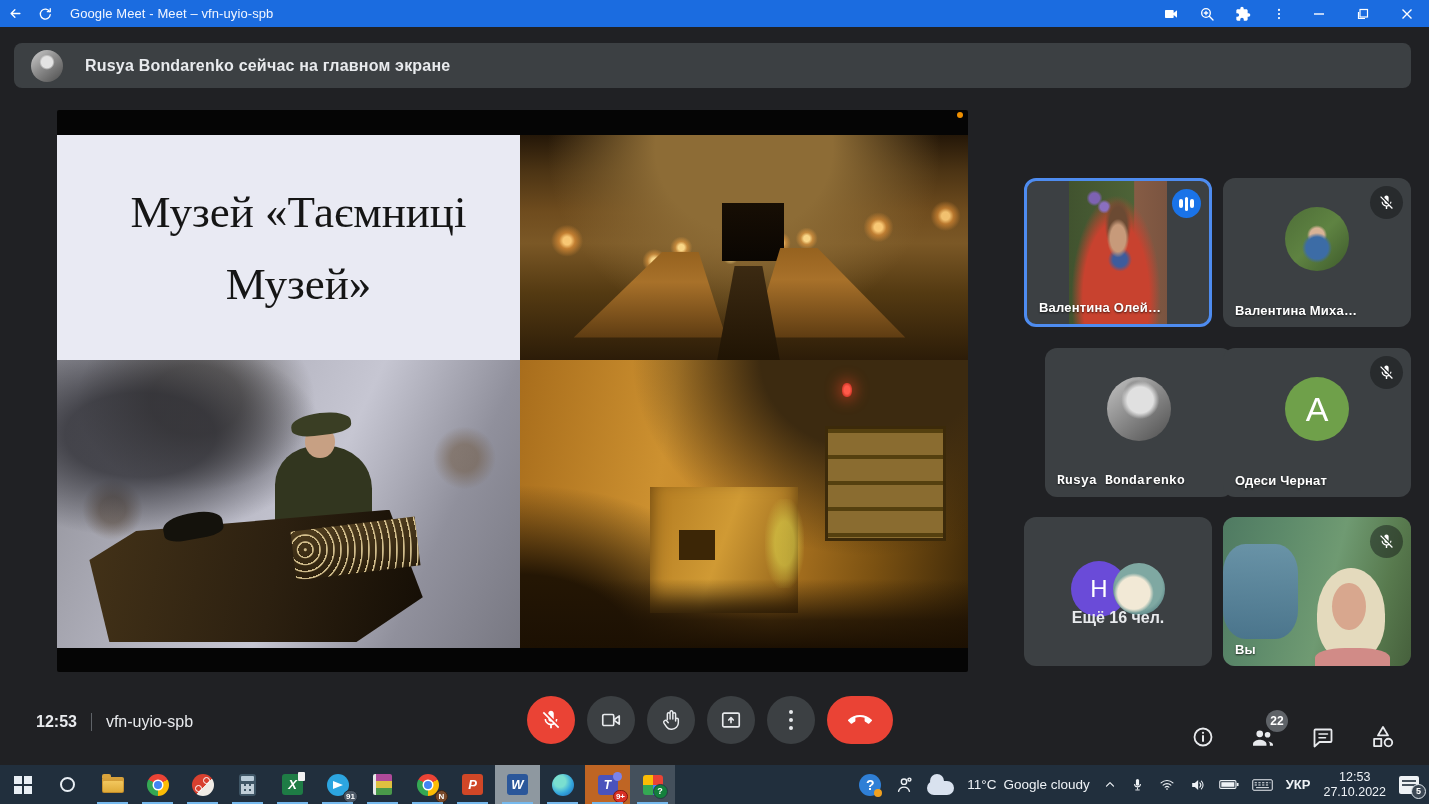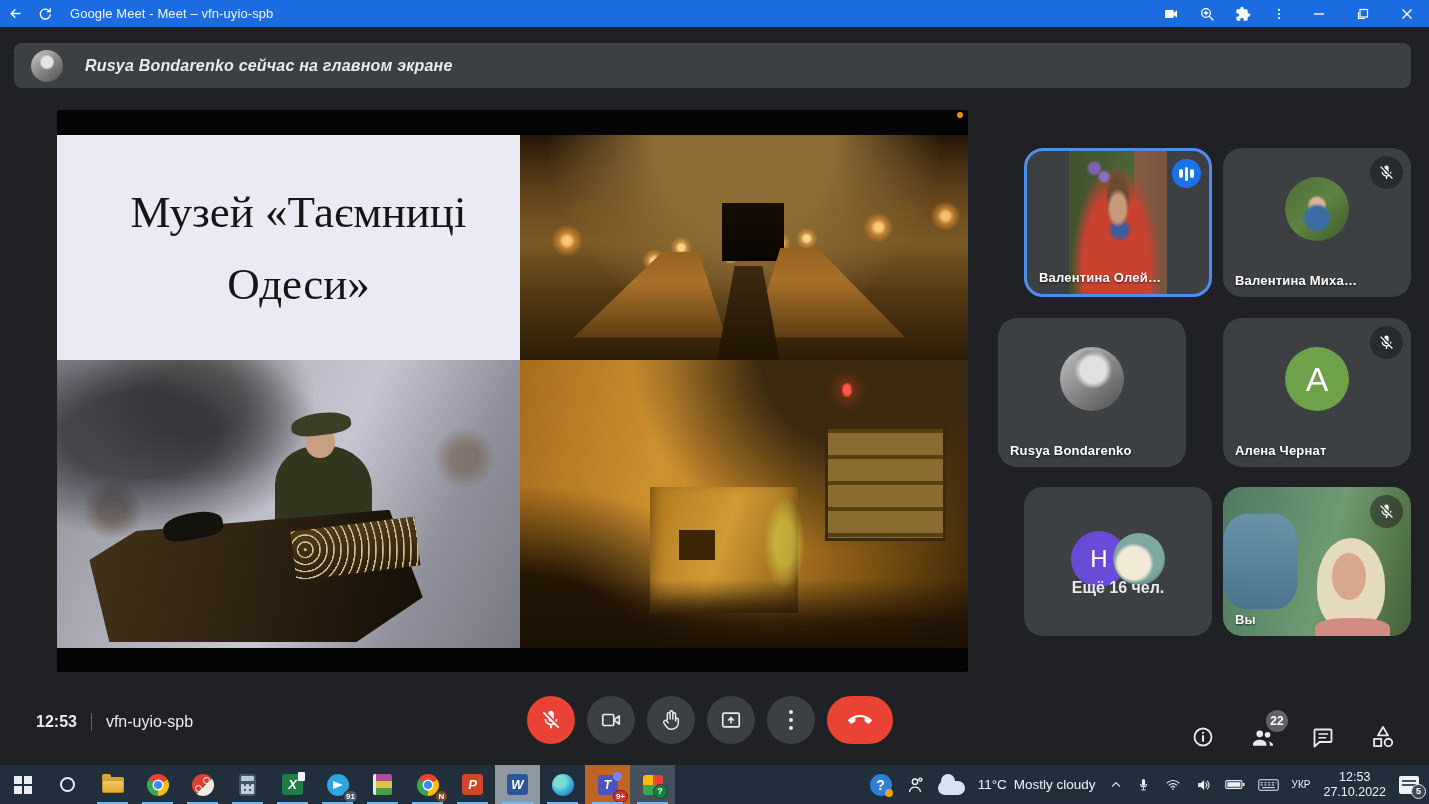--- a/index.html
+++ b/index.html
@@ -13,21 +13,21 @@
   .tb-btn { width:30px; height:27px; display:flex; align-items:center; justify-content:center; cursor:default; }
   .tb-title { font-size:13px; color:#f2f6ff; margin-left:10px; letter-spacing:.1px; }
   .tb-right { margin-left:auto; display:flex; align-items:center; height:27px; }
   .tb-right .tb-btn { width:36px; }
   .tb-right .tb-win { width:44px; }
 
   
   .meet { position:absolute; left:0; top:27px; width:1429px; height:738px; background:#202124; }
 
   .banner { position:absolute; left:14px; top:16px; width:1397px; height:45px; background:#3c4043;
-    border-radius:8px; display:flex; align-items:center;font-style:italic; }
+    border-radius:8px; display:flex; align-items:center; }
   .banner-avatar { width:32px; height:32px; border-radius:50%; margin-left:17px;
     background: radial-gradient(circle at 50% 38%, #e3e3e3 0 22%, transparent 30%),
                 linear-gradient(140deg,#cfcfcf 0%, #8d8d8d 45%, #4d4d4d 100%); }
   .banner-text { margin-left:22px; font-size:16px; font-weight:700; color:#e8eaed; letter-spacing:.2px; }
 
   
   .stage { position:absolute; left:57px; top:83px; width:911px; height:562px; background:#050505; border-radius:2px; }
   .rec-dot { position:absolute; right:5px; top:2px; width:6px; height:6px; border-radius:50%; background:#ef8f00; }
   .slide { position:absolute; left:0; top:25px; width:911px; height:513px; display:grid;
     grid-template-columns:463px 448px; grid-template-rows:225px 288px; }
@@ -91,26 +91,26 @@
     background:radial-gradient(ellipse at 50% 50%, rgba(225,220,80,.55) 0 35%, transparent 75%); }
   .shelf { position:absolute; right:5%; top:23%; width:27%; height:40%;
     background:repeating-linear-gradient(180deg, #55400f 0 4px, #8a6c30 4px 26px);
     border:3px solid #3c2a0a; }
   .lantern { position:absolute; right:26%; top:8%; width:10px; height:14px; border-radius:40%;
     background:radial-gradient(#ff5a4a 0 40%, #a01808 100%); box-shadow:0 0 14px 4px rgba(255,70,40,.45); }
   .kfloor { position:absolute; left:0; bottom:0; width:100%; height:24%;
     background:linear-gradient(180deg, rgba(36,22,4,0) 0%, rgba(30,18,4,.85) 60%, #1c1002 100%); }
 
   
-  .tile { position:absolute; width:188px; height:149px; border-radius:19px; background:#3c4043; overflow:hidden; cursor:pointer; }
+  .tile { position:absolute; width:188px; height:149px; border-radius:12px; background:#3c4043; overflow:hidden; cursor:pointer;margin-top:30px; }
   .tile .label { position:absolute; left:12px; bottom:9px; font-size:13px; font-weight:700; color:#fff;
     text-shadow:0 1px 2px rgba(0,0,0,.7); letter-spacing:.2px; }
   .t1 { left:1024px; top:121px; border:3px solid #4e8cf0; }
   .t2 { left:1223px; top:121px; }
-  .t3 { left:998px; top:291px; }
+  .t3 { left:1045px; top:291px;font-family:Liberation Mono, monospace; }
   .t4 { left:1223px; top:291px; }
   .t5 { left:1024px; top:460px; }
   .t6 { left:1223px; top:460px; }
 
   .t1-video { position:absolute; left:50%; top:0; transform:translateX(-50%); width:98px; height:100%;
     background:
       radial-gradient(ellipse at 50% 40%, #c79a7a 0 11%, transparent 16%),
       radial-gradient(ellipse at 50% 31%, #6b4a33 0 13%, transparent 19%),
       radial-gradient(circle at 26% 12%, #7d62b2 0 5px, transparent 8px),
       radial-gradient(circle at 36% 18%, #8a6fc0 0 4px, transparent 7px),
@@ -253,21 +253,21 @@
   .cloud::after { content:""; position:absolute; left:9px; top:-9px; width:12px; height:7px; border-radius:6px 6px 0 0;
     background:#ef7a4c; z-index:-1; }
   .weather-text { font-size:13.5px; display:flex; gap:7px; }
   .tray-clock { text-align:center; font-size:12.5px; line-height:15px; }
   .ic-notif { position:relative; width:20px; height:18px; background:#eef2f6; border-radius:2px; }
   .ic-notif::before { content:""; position:absolute; left:3px; top:4px; right:3px; height:2px; background:#46525e;
     box-shadow:0 4px 0 #46525e; }
   .notif-badge { position:absolute; right:-7px; bottom:-5px; width:15px; height:15px; border-radius:50%;
     background:#3b4754; border:1.5px solid #dfe6ec; color:#fff; font-size:9px; font-weight:700;
     display:flex; align-items:center; justify-content:center; }
-  .lang { font-size:10px; font-weight:400; }
+  .lang { font-size:13px; font-weight:700; }
 </style>
 </head>
 <body>
 
 <div id="app">
 
   <header class="titlebar">
     <div class="tb-btn">
       <svg width="15" height="15" viewBox="0 0 24 24" fill="none" stroke="#fff" stroke-width="2.2" stroke-linecap="round" stroke-linejoin="round">
           <path d="M19 12H5M11 18l-6-6 6-6"></path>
@@ -329,21 +329,21 @@
     <div class="banner">
       <div class="banner-avatar"></div>
       <span class="banner-text">Rusya Bondarenko сейчас на главном экране</span>
     </div>
 
     <section class="stage">
       <div class="rec-dot"></div>
       <div class="slide">
         <div class="cell title-block">
           <div>Музей «Таємниці</div>
-          <div>Одеси»</div>
+          <div>Музей»</div>
         </div>
         <div class="cell photo-dining">
           <div class="doorway"></div>
           <div class="table-l"></div>
           <div class="table-r"></div>
           <div class="aisle"></div>
         </div>
         <div class="cell photo-officer">
           <div class="fig-body"></div>
           <div class="fig-head"></div>
@@ -386,21 +386,21 @@
       <span class="label">Rusya Bondarenko</span>
     </div>
 
     <div class="tile t4">
       <div class="avatar av-initial">A</div>
       <div class="mic-off-badge">
         <svg width="17" height="17" viewBox="0 0 24 24" fill="#fff">
             <path d="M19 11h-1.7c0 .74-.16 1.43-.43 2.05l1.23 1.23c.56-.98.9-2.09.9-3.28zm-4.02.17c0-.06.02-.11.02-.17V5c0-1.66-1.34-3-3-3S9 3.34 9 5v.18l5.98 5.99zM4.27 3L3 4.27l6.01 6.01V11c0 1.66 1.33 3 2.99 3 .22 0 .44-.03.65-.08l1.66 1.66c-.71.33-1.5.52-2.31.52-2.76 0-5.3-2.1-5.3-5.1H5c0 3.41 2.72 6.23 6 6.72V21h2v-3.28c.91-.13 1.77-.45 2.54-.9L19.73 21 21 19.73 4.27 3z"></path>
           </svg>
       </div>
-      <span class="label">Алена Чернат</span>
+      <span class="label">Одеси Чернат</span>
     </div>
 
     <div class="tile t5">
       <div class="pair">
         <div class="c1">H</div>
         <div class="c2"></div>
       </div>
       <span class="label-center">Ещё 16 чел.</span>
     </div>
 
@@ -569,21 +569,21 @@
             <circle cx="12" cy="8" r="3.2"></circle>
             <path d="M5.5 19.5c.8-3.2 3.4-5 6.5-5s5.7 1.8 6.5 5" stroke-linecap="round"></path>
             <circle cx="18.5" cy="5.5" r="1.8"></circle>
           </svg>
       </div>
       <div class="tray-item">
         <span class="cloud"></span>
       </div>
       <div class="weather-text">
         <span>11°C</span>
-        <span>Mostly cloudy</span>
+        <span>Google cloudy</span>
       </div>
       <div class="tray-item">
         <svg width="14" height="14" viewBox="0 0 24 24" fill="none" stroke="#eef2f6" stroke-width="2" stroke-linecap="round" stroke-linejoin="round">
             <path d="M6 14l6-6 6 6"></path>
           </svg>
       </div>
       <div class="tray-item">
         <svg width="15" height="17" viewBox="0 0 24 24" fill="#eef2f6">
             <rect x="9.5" y="3" width="5" height="11" rx="2.5"></rect>
             <path d="M6.5 11a5.5 5.5 0 0 0 11 0h-1.6a3.9 3.9 0 0 1-7.8 0H6.5z"></path>

